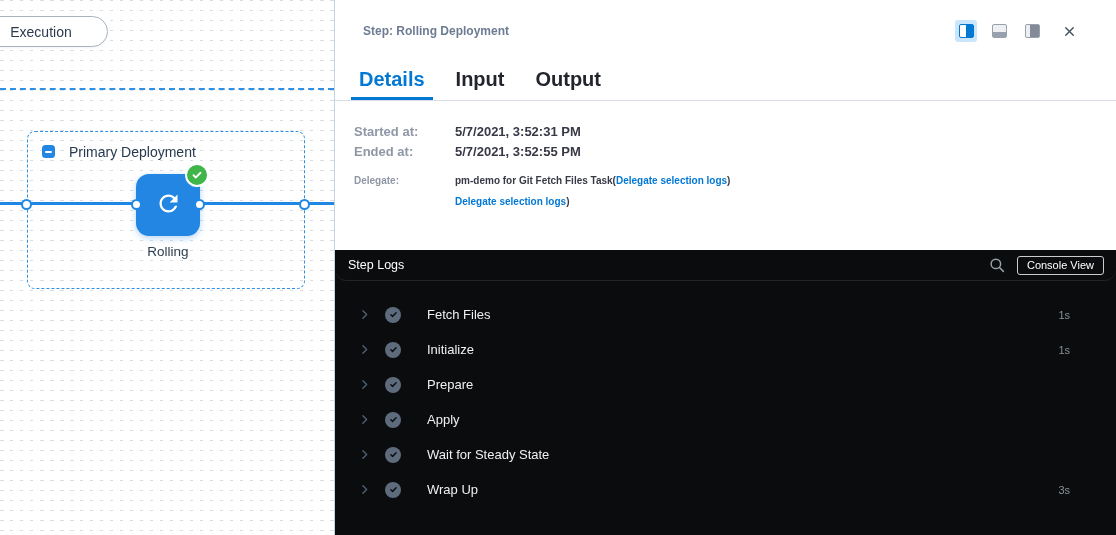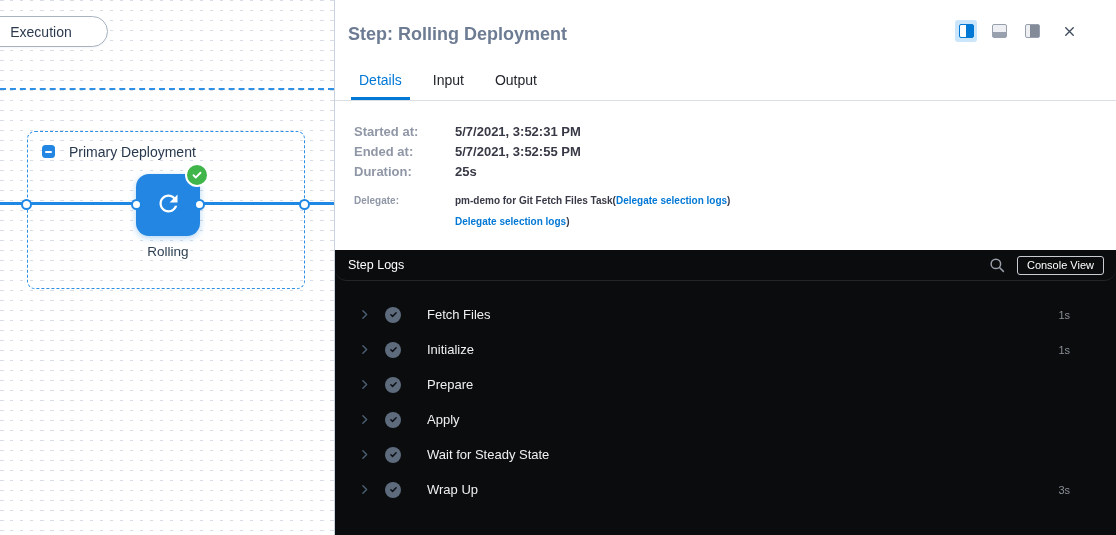--- a/index.html
+++ b/index.html
@@ -31,33 +31,33 @@
     border-radius:13px; display:flex; align-items:center; justify-content:center; z-index:4;
     box-shadow:0 2px 6px rgba(34,134,226,.35); cursor:pointer; }
   .status-badge { position:absolute; left:185px; top:163px; width:24px; height:24px; background:#3fb54a;
     border:2px solid #fff; border-radius:50%; display:flex; align-items:center; justify-content:center; z-index:6; }
   .node-caption { position:absolute; left:96px; top:242px; width:144px; text-align:center; font-size:13.5px;
     color:#2f4152; line-height:20px; z-index:3; }
 
   
   .panel { position:absolute; left:334px; top:0; width:782px; height:535px; background:#fff;
     border-left:1px solid #c7d4e0; }
-  .panel-title { position:absolute; left:13px; top:24px; font-size:18px; font-weight:600; color:#6d7c93; }
+  .panel-title { position:absolute; left:28px; top:24px; font-size:12px; font-weight:600; color:#6d7c93; }
   .win-btns { position:absolute; top:20px; right:36px; display:flex; align-items:center; gap:11px; }
   .wb { width:22px; height:22px; border-radius:3px; display:flex; align-items:center; justify-content:center; cursor:pointer; }
   .wb.active { background:#cbe6fa; }
   .ico-box { width:15px; height:14px; border-radius:2px; }
   .ico-split-right { border:1.5px solid #0278d5; background:linear-gradient(to right,#fff 0 48%,#0278d5 48% 100%); }
   .ico-split-bottom { border:1.5px solid #97a0ac; background:linear-gradient(to bottom,#edeff2 0 58%,#97a0ac 58% 100%); }
   .ico-panel-right { border:1.5px solid #97a0ac; background:linear-gradient(to right,#edeff2 0 32%,#828b97 32% 100%); }
   .close-btn { width:22px; height:22px; display:flex; align-items:center; justify-content:center; cursor:pointer; margin-left:4px; }
 
   .tabs { position:absolute; left:16px; top:62px; display:flex; }
-  .tab { padding:0 8px; height:35px; display:flex; align-items:center; font-size:14px; color:#23252d;
-    cursor:pointer; margin-right:15px; font-weight:400; }
+  .tab { padding:0 8px; height:35px; display:flex; align-items:center; font-size:20px; color:#23252d;
+    cursor:pointer; margin-right:15px; font-weight:700; }
   .tab.active { color:#0278d5; position:relative; }
   .tab.active::after { content:""; position:absolute; left:0; right:0; bottom:-3px; height:3px; background:#0278d5; }
   .tabs-divider { position:absolute; left:0; top:100px; width:782px; height:1px; background:#dcdee5; }
 
   .details { position:absolute; left:19px; top:121px; }
   .drow { display:flex; align-items:center; height:20px; font-size:13px; }
   .dlabel { width:101px; color:#8f96a6; font-weight:600; flex:none; }
   .dvalue { color:#383946; font-weight:700;text-align:center; }
   .delegate-block { display:flex; margin-top:9px; font-size:10px; }
   .dlines .dline { height:21px; display:flex; align-items:center; color:#383946; font-weight:700; white-space:pre; }
@@ -151,24 +151,20 @@
 
     <div class="details">
       <div class="drow">
         <span class="dlabel">Started at:</span>
         <span class="dvalue">5/7/2021, 3:52:31 PM</span>
       </div>
       <div class="drow">
         <span class="dlabel">Ended at:</span>
         <span class="dvalue">5/7/2021, 3:52:55 PM</span>
       </div>
-      <div class="drow">
-        <span class="dlabel">Duration:</span>
-        <span class="dvalue">25s</span>
-      </div>
       <div class="delegate-block">
         <span class="dlabel" style="align-self:flex-start; line-height:21px;">Delegate:</span>
         <span class="dlines">
           <span class="dline">
             <span>pm-demo for Git Fetch Files Task(</span><span class="dlink">Delegate selection logs</span><span>)</span>
           </span>
           <span class="dline">
             <span class="dlink">Delegate selection logs</span><span>)</span>
           </span>
         </span>

